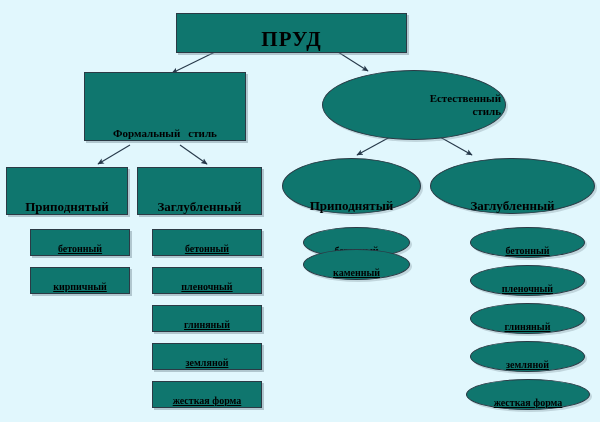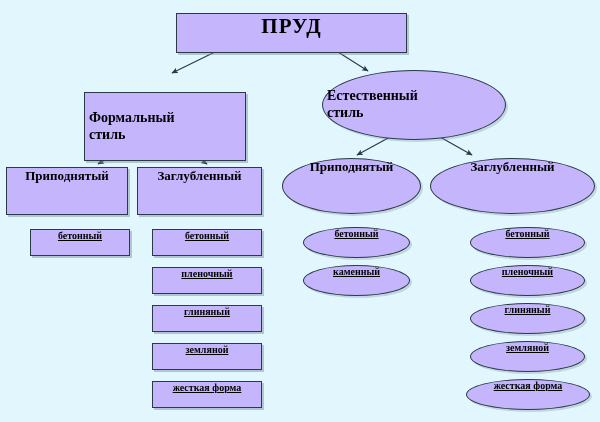--- a/index.html
+++ b/index.html
@@ -22,41 +22,41 @@
     position: absolute;
     left: 0;
     top: 0;
     width: 600px;
     height: 422px;
     pointer-events: none;
   }
   .node {
     position: absolute;
     box-sizing: border-box;
-    background: #c4b5fd;
+    background: #0f766e;
     display: flex;
-    align-items: flex-start;
+    align-items: flex-end;
     justify-content: center;
     text-align: center;
     color: #000000;
     font-weight: bold;
     line-height: 1.18;
     z-index: 2;
   }
   .rect {
     border: 1px solid #2b3a45;
     box-shadow: 2px 2px 0 rgba(120,140,150,0.45);
   }
   .ellipse {
     border: 1px solid #2b3a45;
     border-radius: 50%;
     box-shadow: 2px 2px 0 rgba(120,140,150,0.30);
   }
   .root-label   { font-size: 21px; letter-spacing: 1px; }
-  .level2-label { font-size: 14px; }
+  .level2-label { font-size: 11px; }
   .level3-label { font-size: 13px; }
   .leaf-label   { font-size: 10px; text-decoration: underline; }
   .node span { display: block; padding: 0 4px; }
 </style>
 </head>
 <body>
 
 <div id="diagram">
 
   <svg id="edges" viewBox="0 0 600 422" xmlns="http://www.w3.org/2000/svg">
@@ -72,21 +72,21 @@
       <line x1="180" y1="145" x2="207" y2="164"></line>
       <line x1="390" y1="137" x2="357" y2="155"></line>
       <line x1="440" y1="137" x2="472" y2="155"></line>
     </g>
   </svg>
 
   <div class="node rect root-label" style="left:176px; top:13px; width:231px; height:40px;">
     <span>ПРУД</span>
   </div>
 
-  <div class="node rect level2-label" style="left:84px; top:92px; width:162px; height:69px; flex-direction:column;">
+  <div class="node rect level2-label" style="left:84px; top:72px; width:162px; height:69px; flex-direction:row;">
     <span>Формальный</span>
     <span>стиль</span>
   </div>
 
   <div class="node ellipse level2-label" style="left:322px; top:70px; width:184px; height:70px; flex-direction:column;">
     <span>Естественный</span>
     <span>стиль</span>
   </div>
 
   <div class="node rect level3-label" style="left:6px; top:167px; width:122px; height:48px;">
@@ -101,41 +101,44 @@
     <span>Приподнятый</span>
   </div>
 
   <div class="node ellipse level3-label" style="left:430px; top:158px; width:165px; height:56px;">
     <span>Заглубленный</span>
   </div>
 
   <div class="node rect leaf-label" style="left:30px; top:229px; width:100px; height:27px;">
     <span>бетонный</span>
   </div>
+  <div class="node rect leaf-label" style="left:30px; top:267px; width:100px; height:27px;">
+    <span>кирпичный</span>
+  </div>
 
   <div class="node rect leaf-label" style="left:152px; top:229px; width:110px; height:27px;">
     <span>бетонный</span>
   </div>
   <div class="node rect leaf-label" style="left:152px; top:267px; width:110px; height:27px;">
     <span>пленочный</span>
   </div>
   <div class="node rect leaf-label" style="left:152px; top:305px; width:110px; height:27px;">
     <span>глиняный</span>
   </div>
   <div class="node rect leaf-label" style="left:152px; top:343px; width:110px; height:27px;">
     <span>земляной</span>
   </div>
   <div class="node rect leaf-label" style="left:152px; top:381px; width:110px; height:27px;">
     <span>жесткая форма</span>
   </div>
 
   <div class="node ellipse leaf-label" style="left:303px; top:227px; width:107px; height:31px;">
     <span>бетонный</span>
   </div>
-  <div class="node ellipse leaf-label" style="left:303px; top:265px; width:107px; height:31px;">
+  <div class="node ellipse leaf-label" style="left:303px; top:249px; width:107px; height:31px;">
     <span>каменный</span>
   </div>
 
   <div class="node ellipse leaf-label" style="left:470px; top:227px; width:115px; height:31px;">
     <span>бетонный</span>
   </div>
   <div class="node ellipse leaf-label" style="left:470px; top:265px; width:115px; height:31px;">
     <span>пленочный</span>
   </div>
   <div class="node ellipse leaf-label" style="left:470px; top:303px; width:115px; height:31px;">

